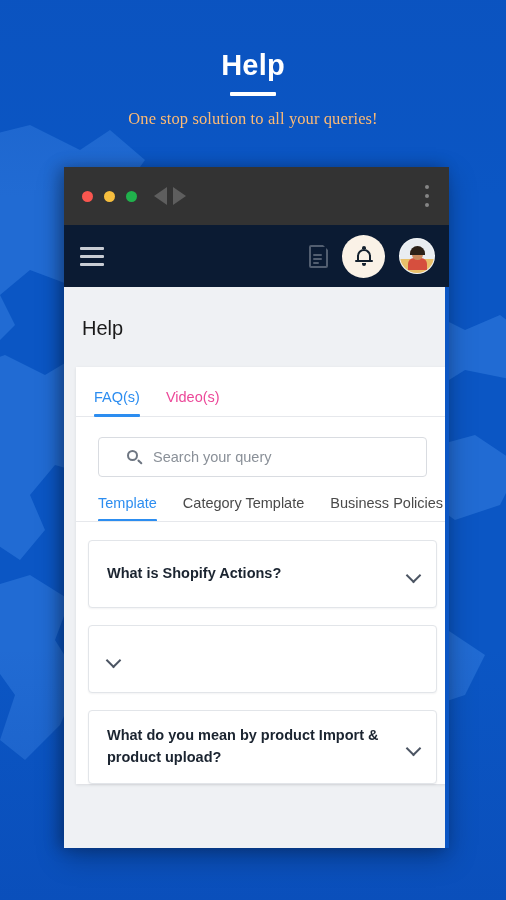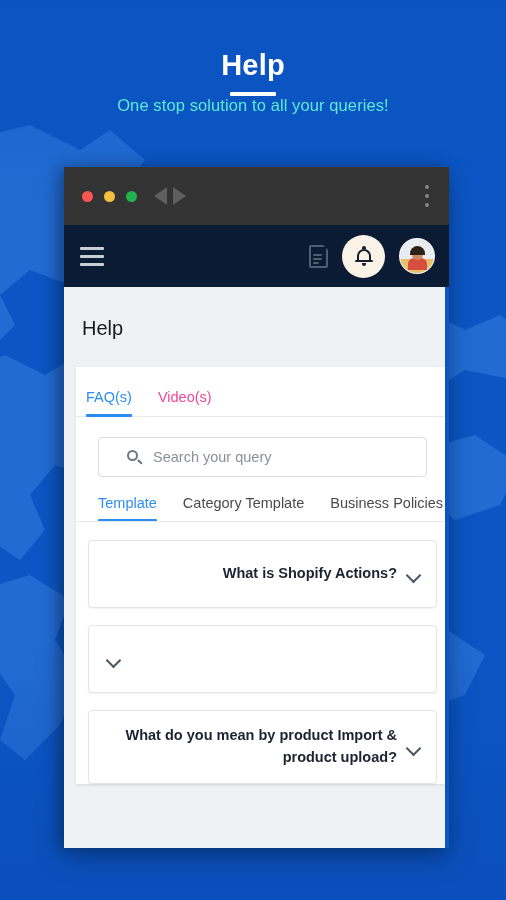--- a/index.html
+++ b/index.html
@@ -44,24 +44,26 @@
     font-size: 29px;
     font-weight: bold;
     letter-spacing: .2px;
     line-height: 1.1;
   }
   .hero-rule {
     width: 46px; height: 4px; background: #FFFFFF;
     margin: 10px auto 0; border-radius: 1px;
   }
   .hero-sub {
-    color: #5eead4;
+    margin-top: 13px;
+    color: #fdba74;
     font-size: 16.5px;
     font-weight: 400;
     letter-spacing: .1px;
+    font-family: Liberation Serif, serif;
   }
 
   
   .window {
     position: absolute;
     left: 64px; top: 167px;
     width: 385px; height: 681px;
     background: #FFFFFF;
     overflow: hidden;
     box-shadow: -5px 0 14px rgba(0,0,0,.26), 0 10px 26px rgba(0,0,0,.25);
@@ -179,21 +181,21 @@
     width: 373px;
     background: #FFFFFF;
     box-shadow: 0 1px 3px rgba(18,25,38,.10);
     min-height: 400px;
   }
 
   
   .tabs {
     display: flex;
     gap: 26px;
-    padding: 22px 0 0 10px;
+    padding: 22px 0 0 18px;
     border-bottom: 1px solid #E6E8EC;
   }
   .tab {
     font-size: 14.5px;
     color: #ec4899;
     padding-bottom: 11px;
     position: relative;
     cursor: pointer;
     white-space: nowrap;
   }
@@ -246,21 +248,21 @@
     flex: 0 0 auto;
   }
   .subtab.active { color: #2C8DF0; }
   .subtab.active::after {
     content: "";
     position: absolute; left: 0; right: 0; bottom: -1px;
     height: 3px; background: #2C8DF0; border-radius: 1px;
   }
 
   
-  .faq-list { padding: 18px 12px 0 12px; text-align: right; }
+  .faq-list { padding: 18px 12px 0 12px; }
   .faq-item {
     border: 1px solid #E2E5E9;
     border-radius: 4px;
     background: #FFFFFF;
     margin-bottom: 17px;
     min-height: 68px;
     display: flex;
     align-items: center;
     padding: 14px 16px 14px 18px;
     box-shadow: 0 1px 2px rgba(18,25,38,.05);

